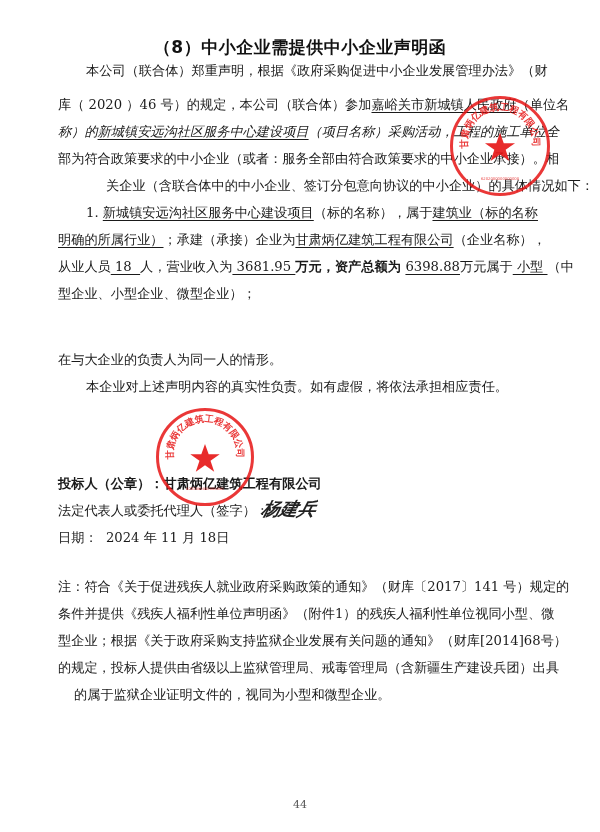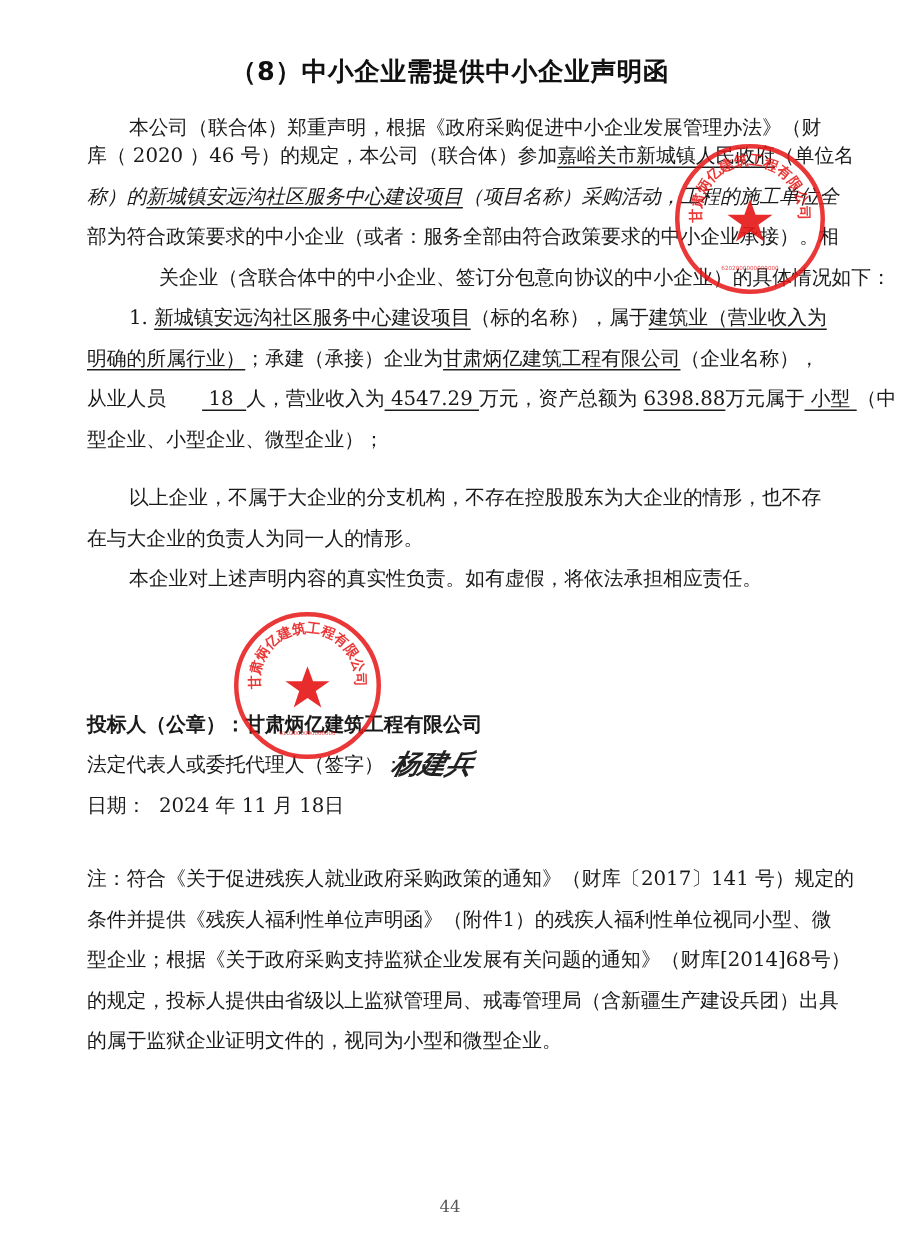--- a/index.html
+++ b/index.html
@@ -18,61 +18,60 @@
          font-weight:bold; color:#222; transform:skewX(-15deg); }
   .pagenum { position:absolute; top:798px; left:0; width:600px; text-align:center; font-size:11px; color:#555; }
 </style>
 </head>
 <body>
 
 <div class="page">
 
   <div class="title">（8）中小企业需提供中小企业声明函</div>
 
-  <div class="line" style="top:77px;left:86px;">本公司（联合体）郑重声明，根据《政府采购促进中小企业发展管理办法》（财</div>
+  <div class="line" style="top:62px;left:86px;">本公司（联合体）郑重声明，根据《政府采购促进中小企业发展管理办法》（财</div>
   <div class="line" style="top:96px;">
     <span>库（ 2020 ）46 号）的规定，本公司（联合体）参加</span><span class="u">嘉峪关市新城镇人民政府</span><span>（单位名</span>
   </div>
   <div class="line" style="top:123px;font-style:italic;">
     <span>称）的</span><span class="u">新城镇安远沟社区服务中心建设项目</span><span>（项目名称）采购活动，工程的施工单位全</span>
   </div>
   <div class="line" style="top:150px;">部为符合政策要求的中小企业（或者：服务全部由符合政策要求的中小企业承接）。相</div>
   <div class="line" style="top:177px;margin-left:48px;">关企业（含联合体中的中小企业、签订分包意向协议的中小企业）的具体情况如下：</div>
 
   <div class="line" style="top:204px;left:86px;">
-    <span>1. </span><span class="u">新城镇安远沟社区服务中心建设项目</span><span>（标的名称），属于</span><span class="u">建筑业（营业收入为</span>
+    <span>1. </span><span class="u">新城镇安远沟社区服务中心建设项目</span><span>（标的名称），属于</span><span class="u">建筑业（标的名称</span>
   </div>
   <div class="line" style="top:231px;">
     <span class="u">明确的所属行业）</span><span>；承建（承接）企业为</span><span class="u">甘肃炳亿建筑工程有限公司</span><span>（企业名称），</span>
   </div>
   <div class="line" style="top:258px;">
-    <span>从业人员</span><span class="u" style="white-space:pre;margin-left:24px;"> 18  </span><span>人，营业收入为</span><span class="u" style="white-space:pre;"> 4547.29 </span><span style="white-space:pre;">万元，资产总额为 </span><span class="u">6398.88</span><span>万元属于</span><span class="u" style="white-space:pre;"> 小型 </span><span>（中</span>
+    <span>从业人员</span><span class="u" style="white-space:pre;"> 18  </span><span>人，营业收入为</span><span class="u" style="white-space:pre;"> 3681.95 </span><span style="white-space:pre;font-weight:bold;">万元，资产总额为 </span><span class="u">6398.88</span><span>万元属于</span><span class="u" style="white-space:pre;"> 小型 </span><span>（中</span>
   </div>
   <div class="line" style="top:285px;">型企业、小型企业、微型企业）；</div>
 
-  <div class="line" style="top:324px;left:86px;">以上企业，不属于大企业的分支机构，不存在控股股东为大企业的情形，也不存</div>
   <div class="line" style="top:351px;">在与大企业的负责人为同一人的情形。</div>
   <div class="line" style="top:378px;left:86px;">本企业对上述声明内容的真实性负责。如有虚假，将依法承担相应责任。</div>
 
   <div class="line" style="top:475px;font-weight:bold;">
     <span>投标人（公章）：</span><span>甘肃炳亿建筑工程有限公司</span>
   </div>
   <div class="line" style="top:502px;">
     <span>法定代表人或委托代理人（签字）：</span>
   </div>
   <div class="sig" style="top:497px;left:262px;">杨建兵</div>
   <div class="line" style="top:529px;">
     <span>日期：</span>&nbsp;&nbsp;<span>2024 年 11 月 18日</span>
   </div>
 
   <div class="line" style="top:578px;">注：符合《关于促进残疾人就业政府采购政策的通知》（财库〔2017〕141 号）规定的</div>
   <div class="line" style="top:605px;">条件并提供《残疾人福利性单位声明函》（附件1）的残疾人福利性单位视同小型、微</div>
   <div class="line" style="top:632px;">型企业；根据《关于政府采购支持监狱企业发展有关问题的通知》（财库[2014]68号）</div>
   <div class="line" style="top:659px;text-align:right;">的规定，投标人提供由省级以上监狱管理局、戒毒管理局（含新疆生产建设兵团）出具</div>
-  <div class="line" style="top:686px;">的属于监狱企业证明文件的，视同为小型和微型企业。</div>
+  <div class="line" style="top:686px;margin-left:16px;">的属于监狱企业证明文件的，视同为小型和微型企业。</div>
 
   <div class="stamp" style="left:450px;top:96px;width:100px;height:100px;">
     <svg viewBox="0 0 100 100">
       <defs>
           <path id="arc1" d="M 16 55 A 35 35 0 1 1 84 55"></path>
         </defs>
       <text font-size="10" fill="rgba(230,20,20,0.85)" font-weight="bold" font-family="DejaVu Sans, sans-serif">
         <textPath href="#arc1" startOffset="2%">甘肃炳亿建筑工程有限公司</textPath>
       </text>
       <polygon points="50,36 54,47 66,47 56,54 60,66 50,59 40,66 44,54 34,47 46,47" fill="rgba(230,20,20,0.9)"></polygon>

